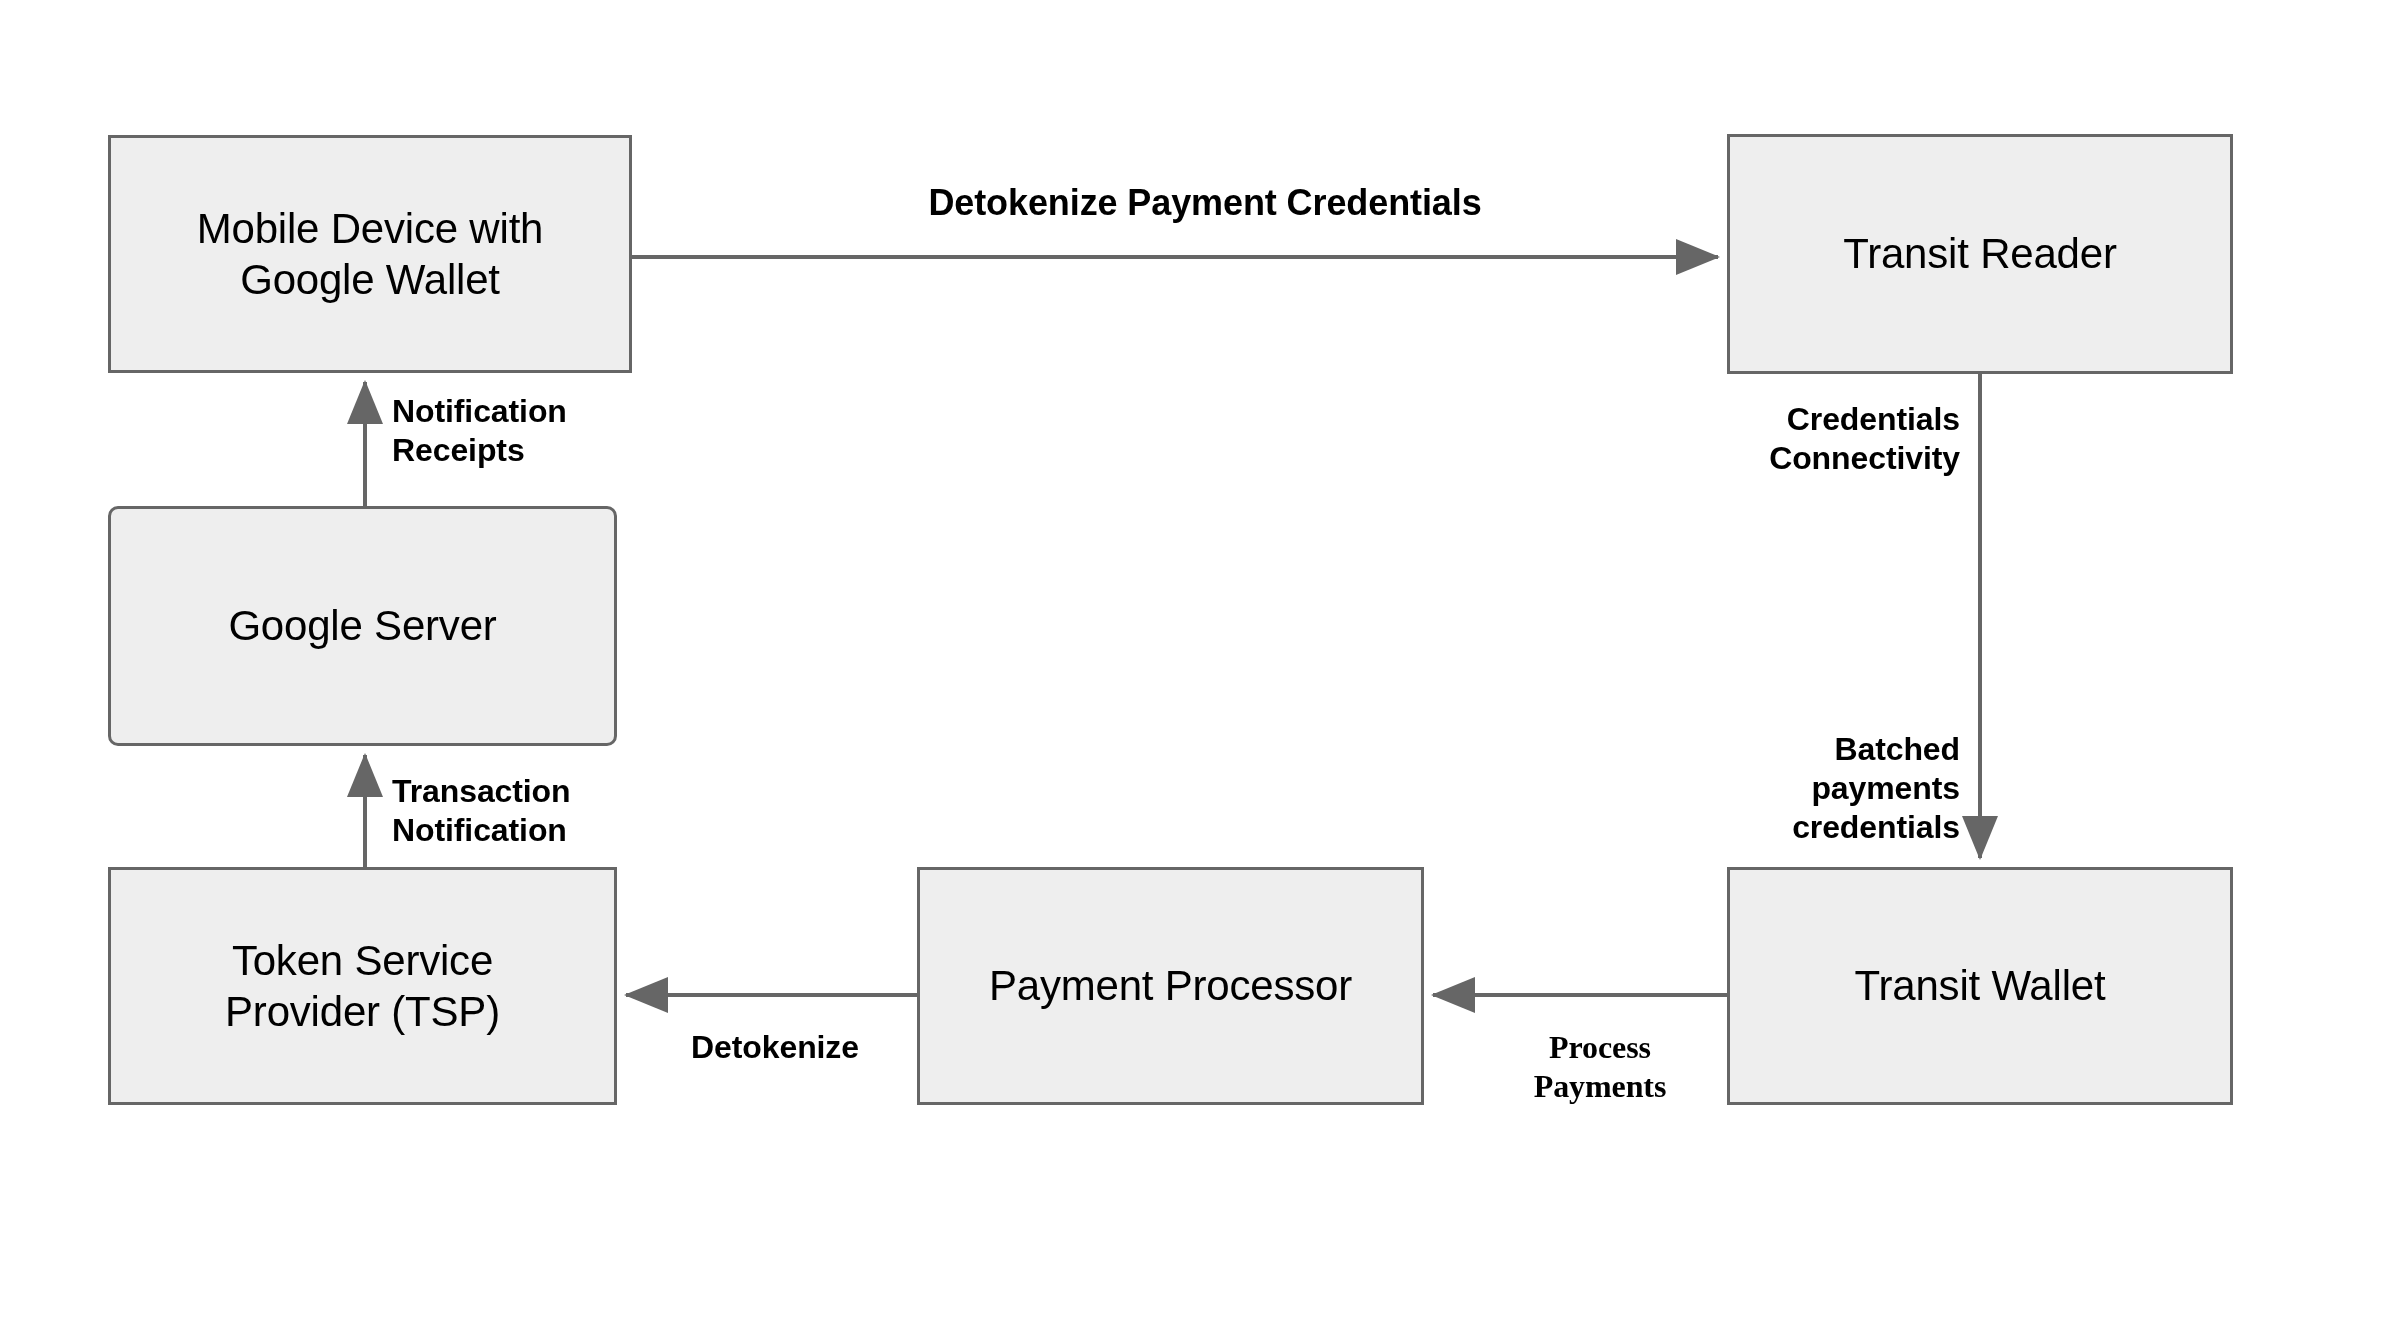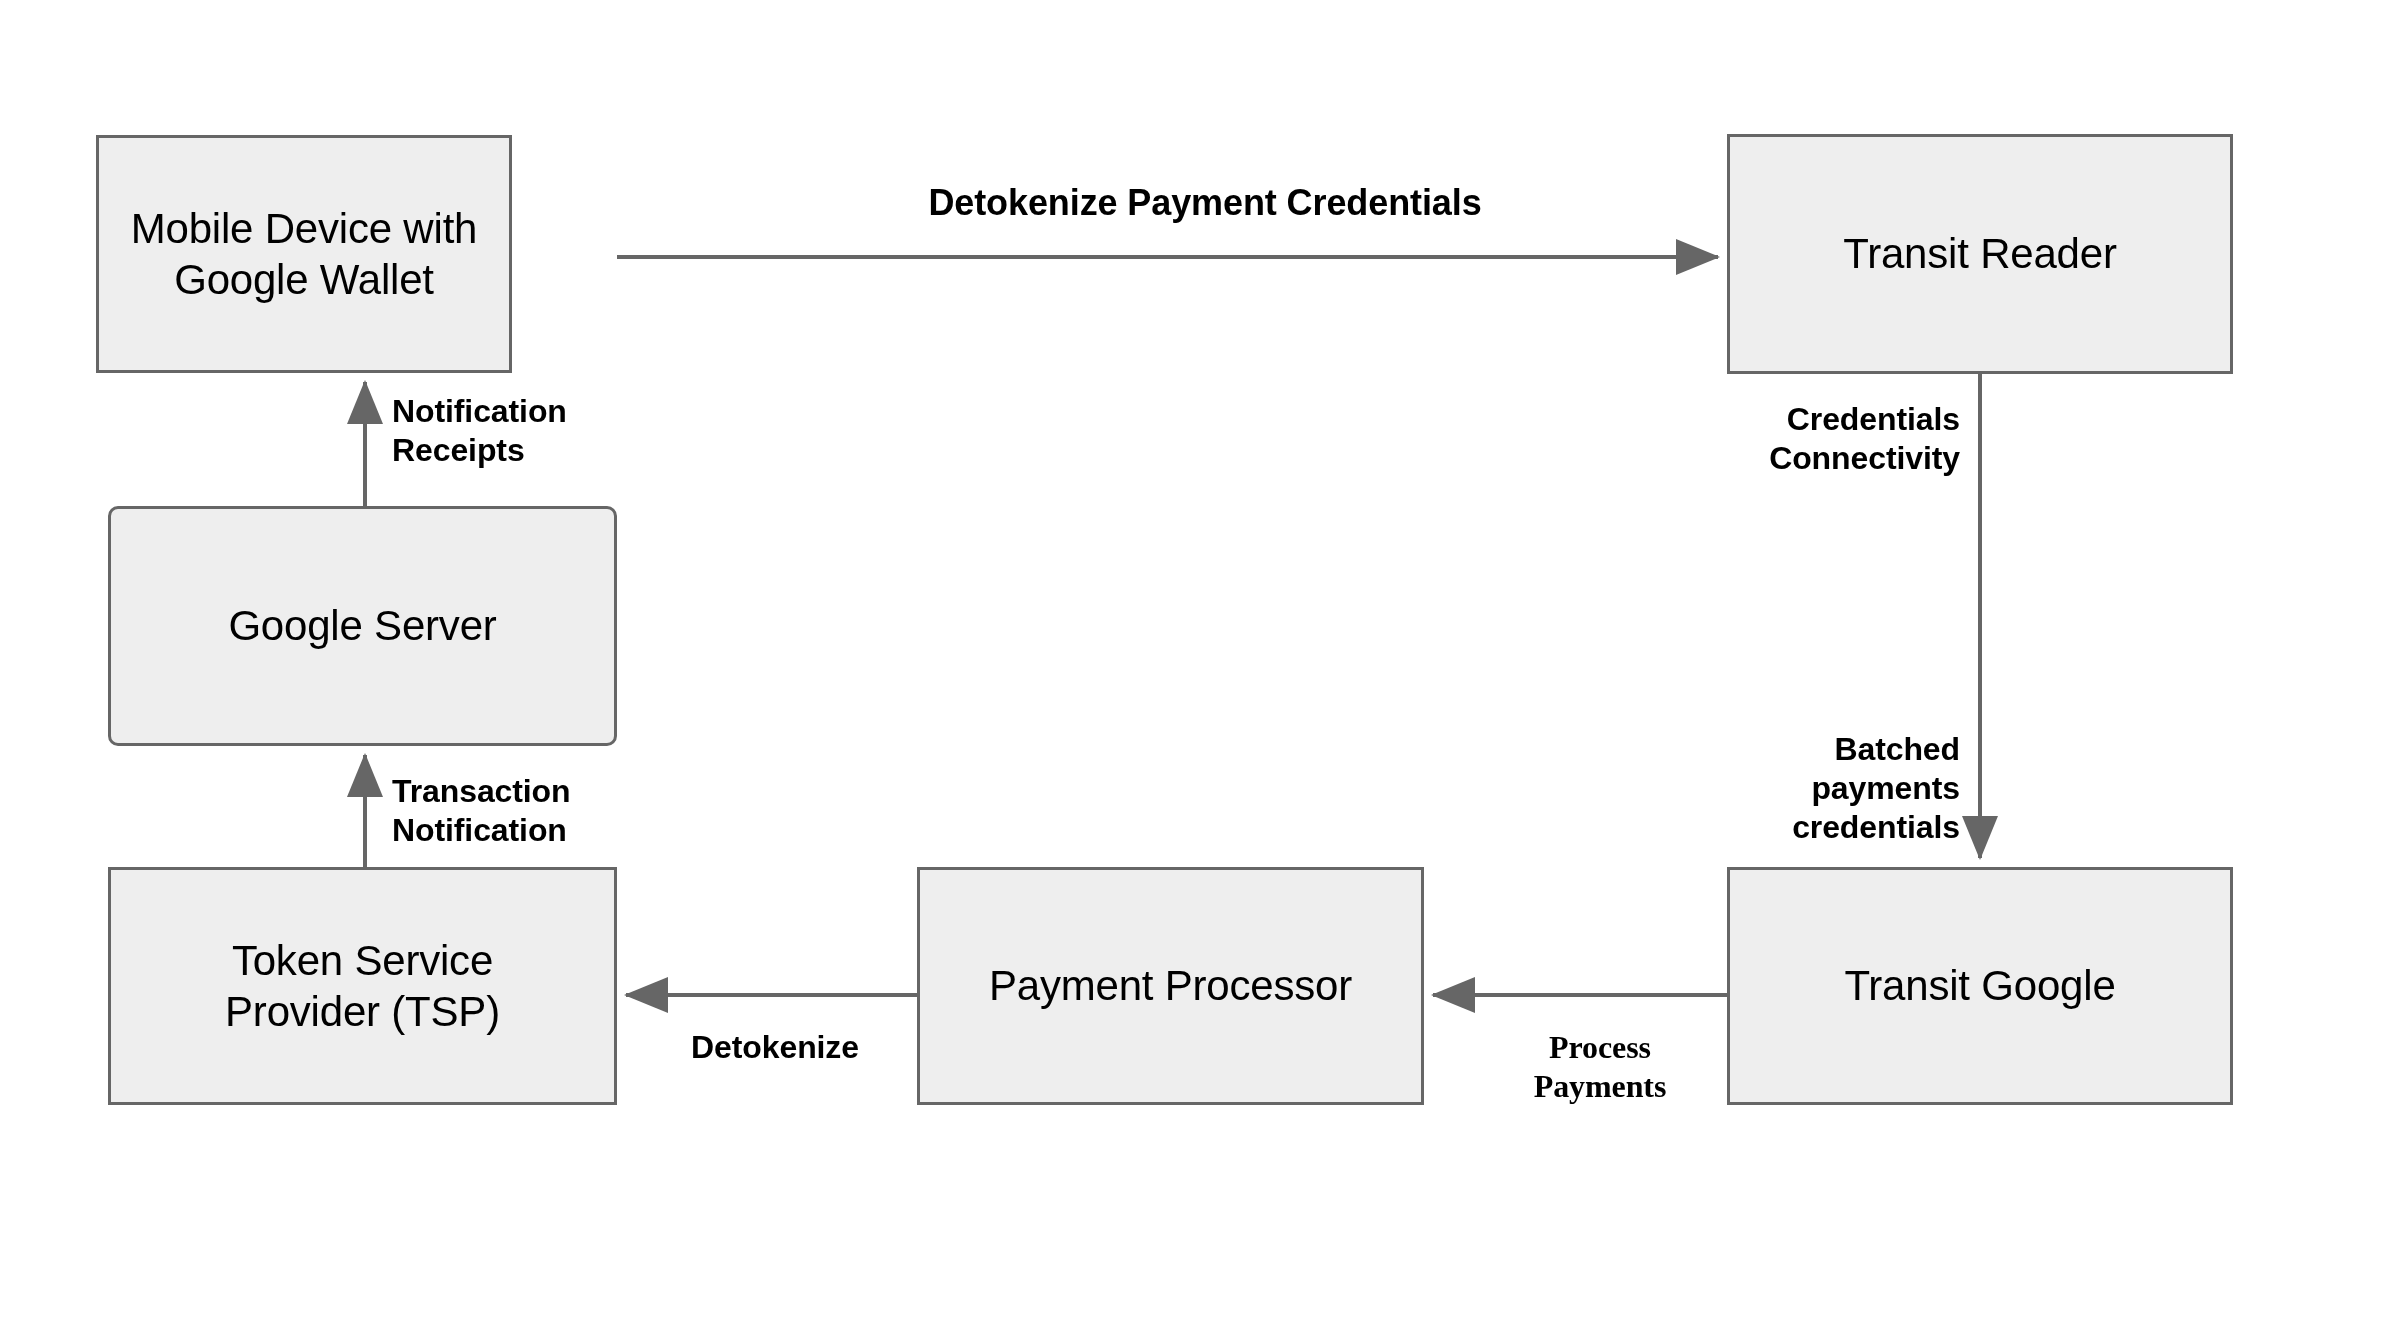--- a/index.html
+++ b/index.html
@@ -90,21 +90,21 @@
 
     <g>
       <line x1="365" y1="867" x2="365" y2="755" stroke="#666666" stroke-width="4" marker-end="url(#arrowhead)"></line>
     </g>
 
     <g>
       <line x1="365" y1="506" x2="365" y2="382" stroke="#666666" stroke-width="4" marker-end="url(#arrowhead)"></line>
     </g>
   </svg>
 
-  <div class="node" style="left:96px; top:135px; width:416px; height:238px;">
+  <div class="node" style="left:108px; top:135px; width:524px; height:238px;">
     <span class="node-label">Mobile Device with
 Google Wallet</span>
   </div>
 
   <div class="node" style="left:1727px; top:134px; width:506px; height:240px;">
     <span class="node-label">Transit Reader</span>
   </div>
 
   <div class="node" style="left:108px; top:506px; width:509px; height:240px;border-radius:10px;">
     <span class="node-label">Google Server</span>
@@ -113,21 +113,21 @@
   <div class="node" style="left:108px; top:867px; width:509px; height:238px;">
     <span class="node-label">Token Service
 Provider (TSP)</span>
   </div>
 
   <div class="node" style="left:917px; top:867px; width:507px; height:238px;">
     <span class="node-label">Payment Processor</span>
   </div>
 
   <div class="node" style="left:1727px; top:867px; width:506px; height:238px;">
-    <span class="node-label">Transit Google</span>
+    <span class="node-label">Transit Wallet</span>
   </div>
 
   <div class="edge-label el-center el-big" style="left:1205px; top:181px;">Detokenize Payment Credentials</div>
 
   <div class="edge-label el-right" style="left:1700px; top:400px; width:260px;">Credentials
 Connectivity</div>
 
   <div class="edge-label el-right" style="left:1700px; top:702px; width:260px;margin-top:28px;">Batched
 payments
 credentials</div>

